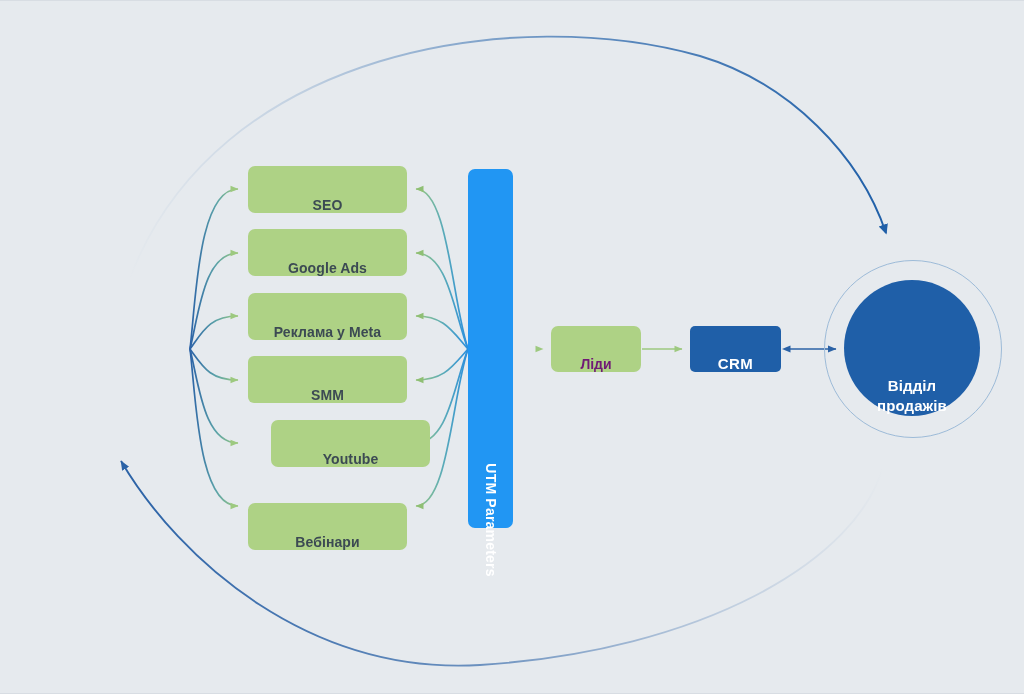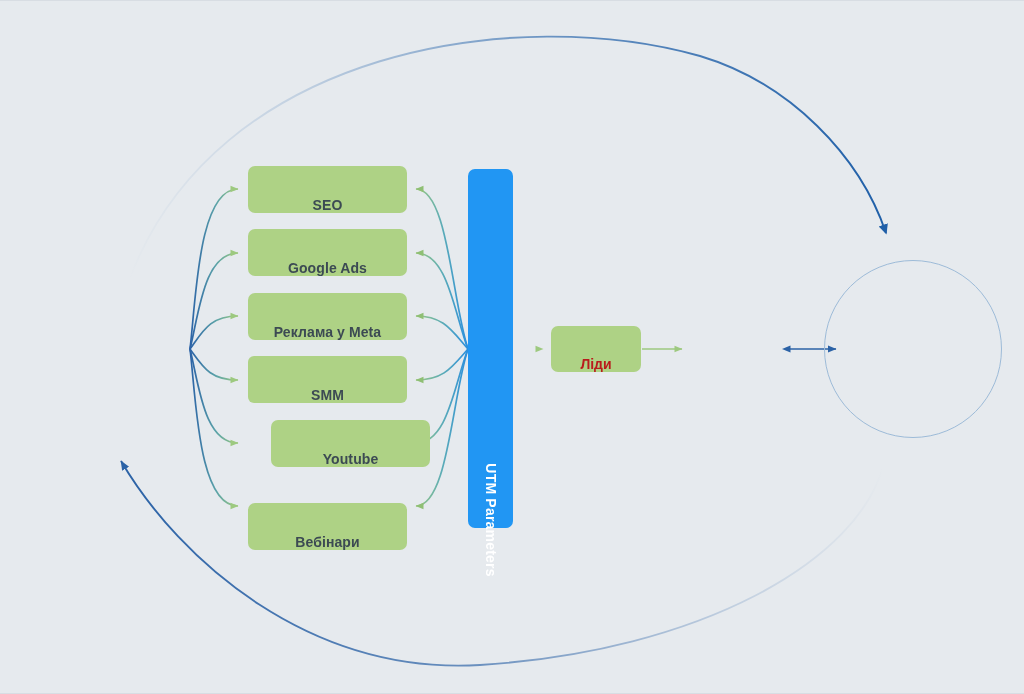--- a/index.html
+++ b/index.html
@@ -88,21 +88,21 @@
     letter-spacing: .2px;
     white-space: nowrap;
     transform: rotate(90deg);
   }
   
   #node-leads {
     left: 551px; top: 325px;
     width: 90px; height: 46px;
     border-radius: 7px;
     background: #aed285;
-    color: #b91c1c;
+    color: #701a75;
     font-size: 14px;
     font-weight: 600;
   }
   
   #node-crm {
     left: 690px; top: 325px;
     width: 91px; height: 46px;
     border-radius: 5px;
     background: #1f5fa8;
     color: #ffffff;
@@ -218,16 +218,25 @@
     </div>
 
   <div class="node" id="node-utm">
     <span class="label">UTM Parameters</span>
   </div>
 
   <div class="node" id="node-leads">
     <span class="label">Ліди</span>
   </div>
 
+  <div class="node" id="node-crm">
+    <span class="label">CRM</span>
+  </div>
 
   <div id="sales-ring"></div>
+  <div class="node circle-node" id="node-sales">
+    <span class="label">
+      <span>Відділ</span><br>
+      <span>продажів</span>
+    </span>
+  </div>
 
 </div>
 
 </body></html>

